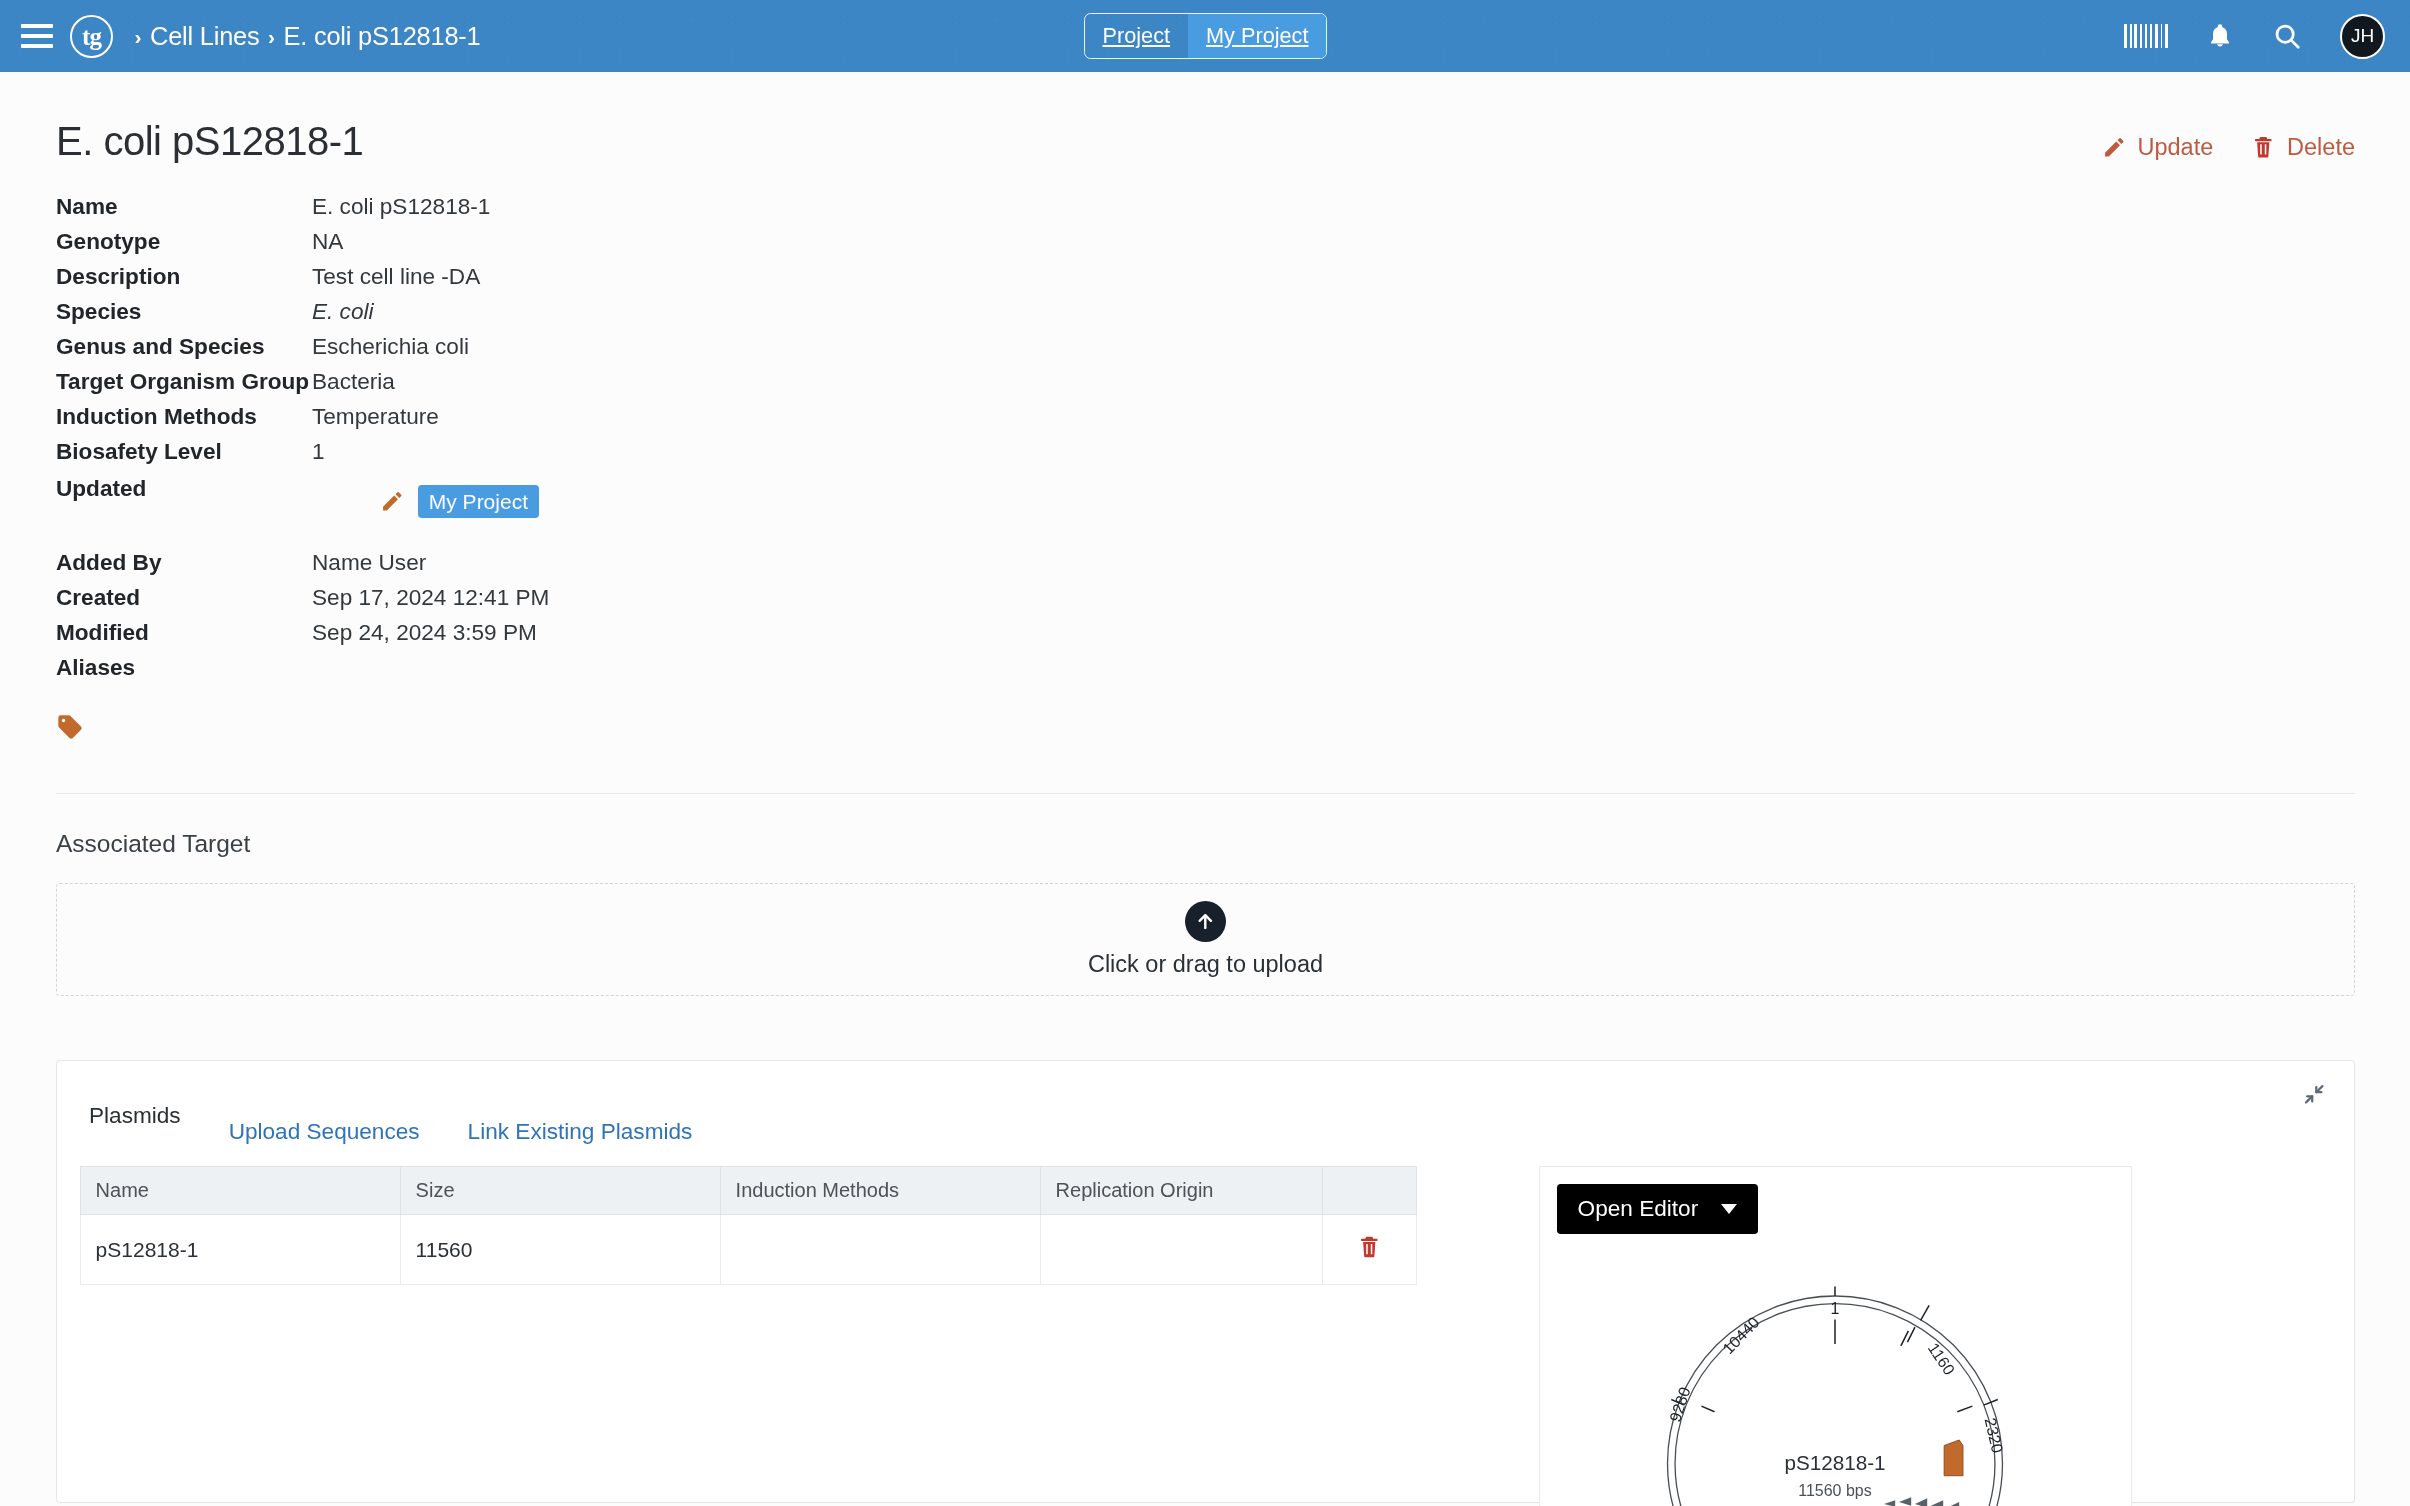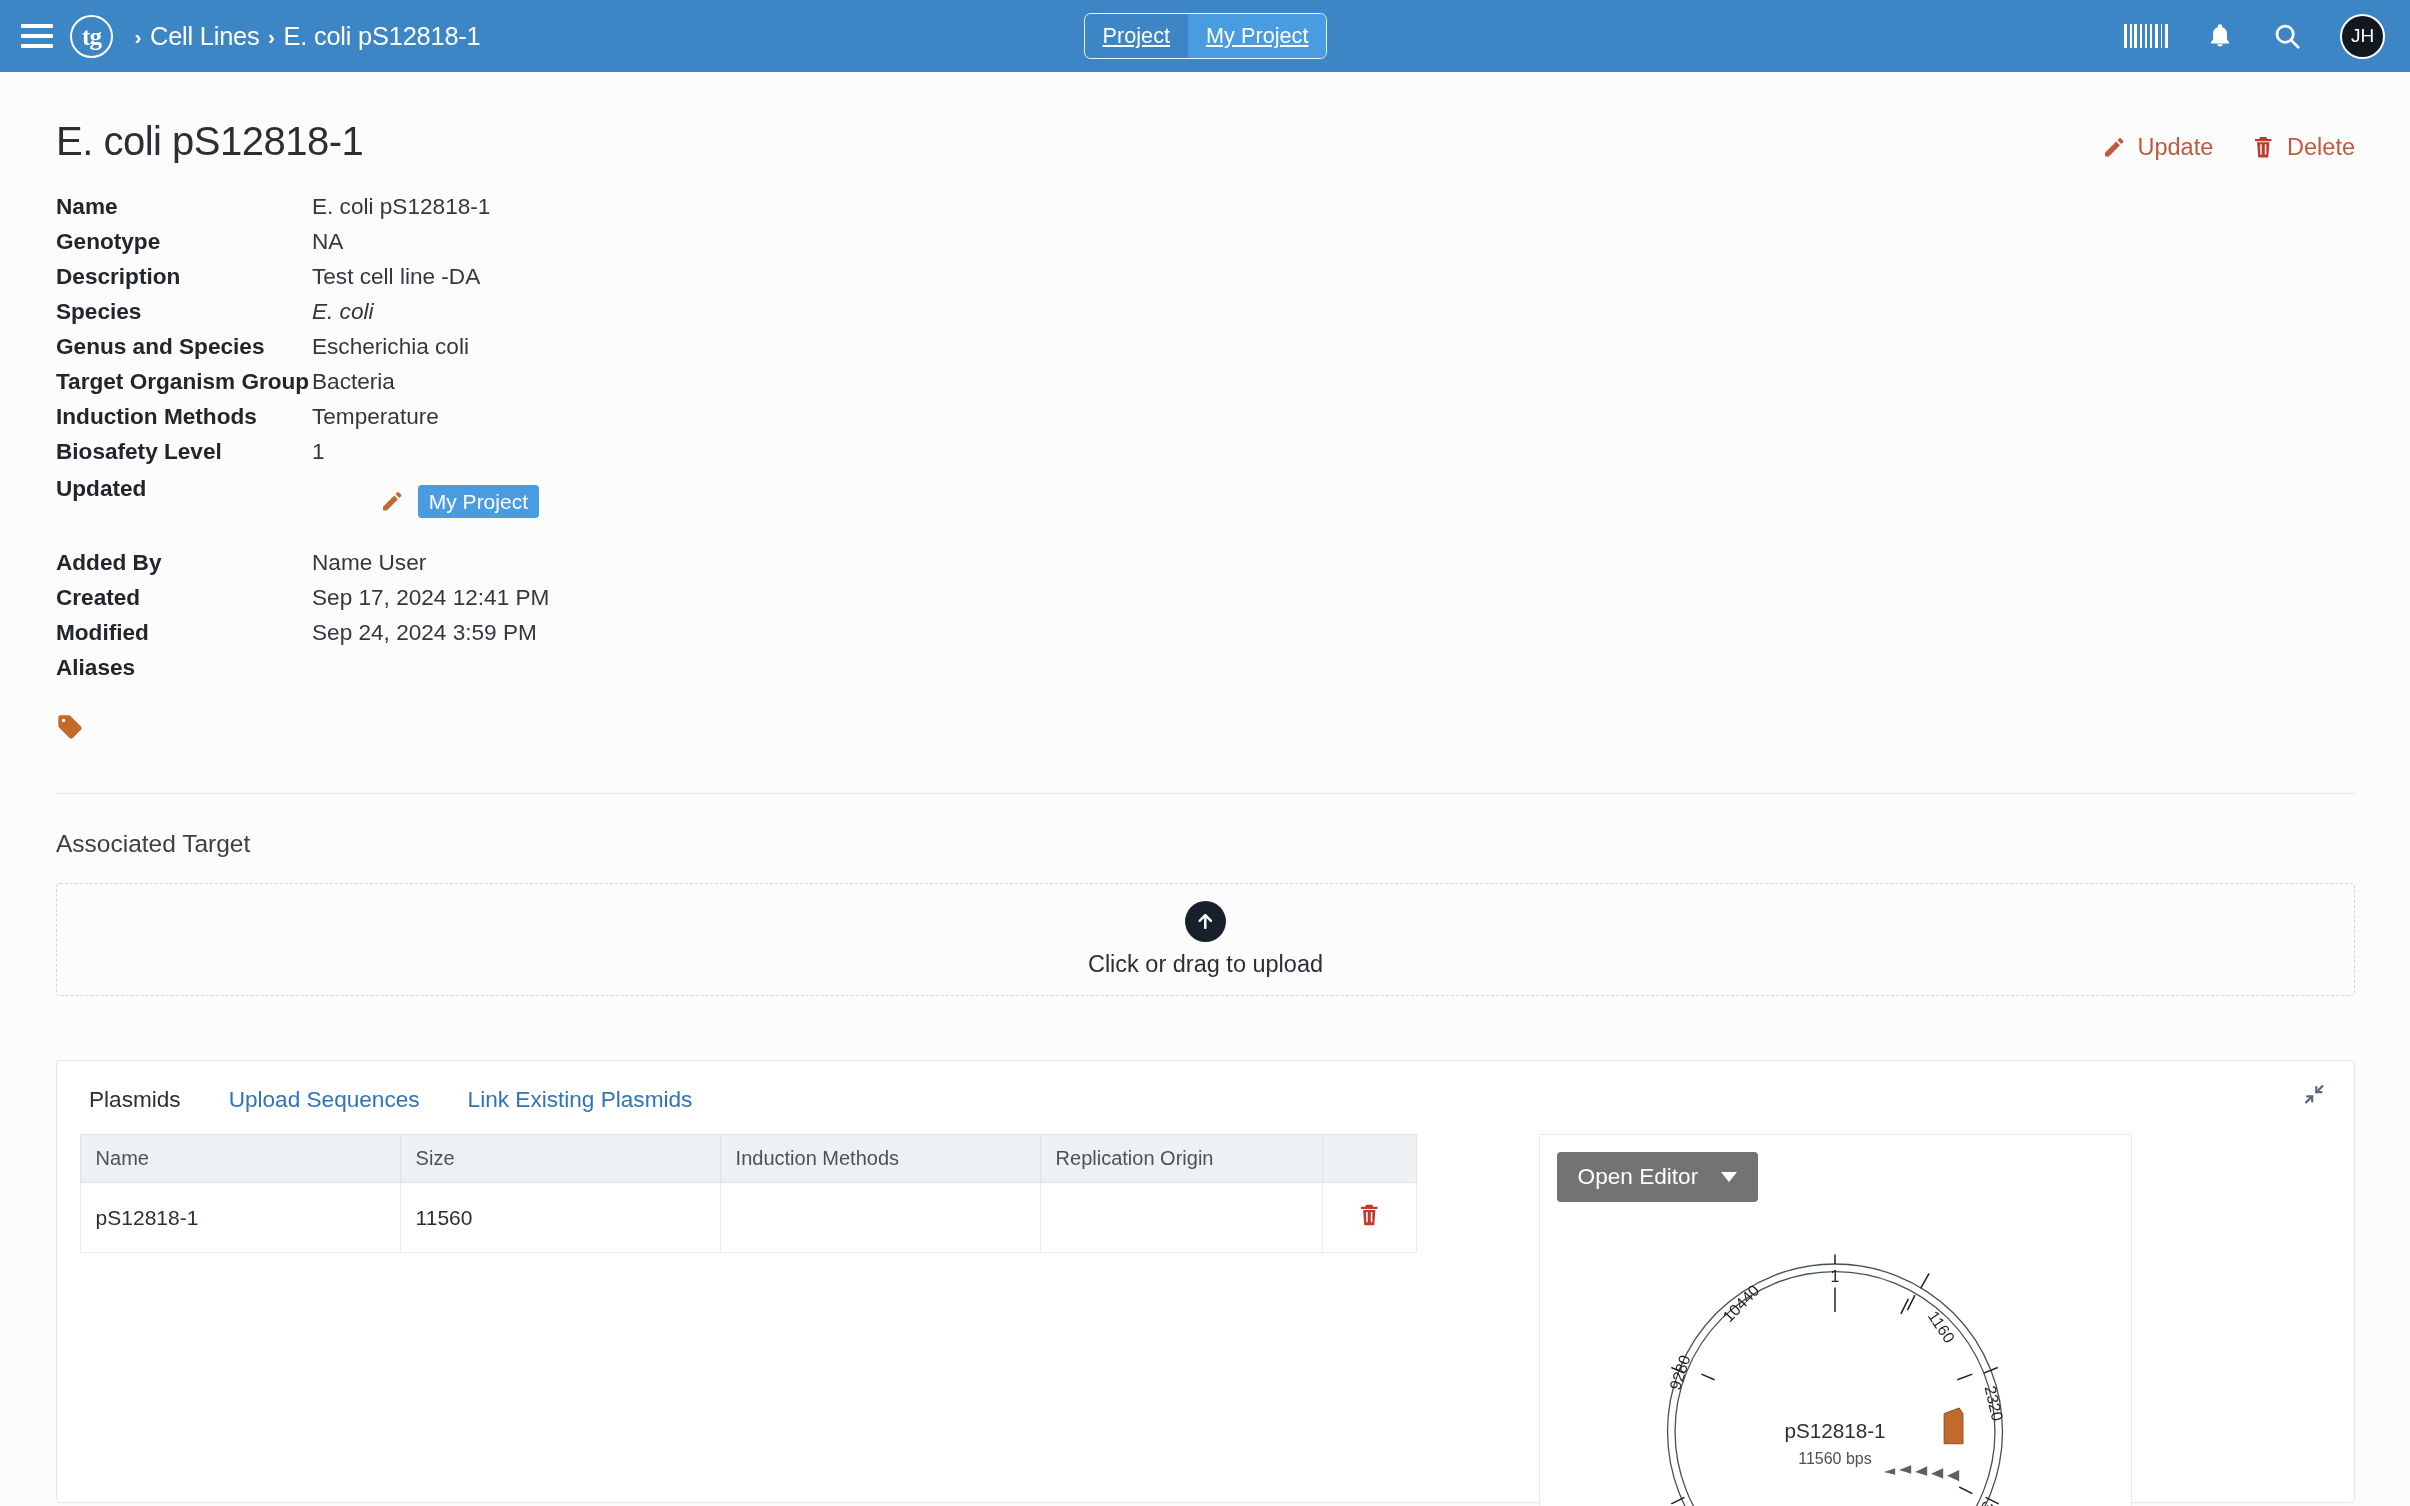--- a/index.html
+++ b/index.html
@@ -94,21 +94,21 @@
   .dz-text { font-size: 23.5px; color: #2b3036; }
 
   
   .panel {
     margin-top: 64px; background: #fff; border: 0.9px solid #e4e6e8;
     border-radius: 3.8px; height: 443px; position: relative;
     box-shadow: 0 0.9px 1.9px rgba(0,0,0,0.02);
   }
   .panel-tabs { display: flex; align-items: center; gap: 48px; padding: 26px 32px 21px; }
   .ptab { font-size: 22.6px; color: #2b3036; cursor: pointer; }
-  .ptab.link { color: #2f73b8; }
+  .ptab.link { color: #2f73b8; margin-top: 32px; }
   .collapse-btn { position: absolute; top: 21px; right: 28px; cursor: pointer; }
 
   .panel-body { display: flex; padding: 0 22.6px; gap: 0; }
   .table-wrap { width: 1337px; }
   table { border-collapse: collapse; width: 100%; }
   thead th {
     background: #eef1f4; border: 0.9px solid #dfe3e6; text-align: left;
     font-size: 20px; font-weight: 400; color: #4b5258; padding: 12.2px 15px;
   }
   tbody td { border-left: 0.9px solid #e9ebee; border-right: 0.9px solid #e9ebee;
@@ -119,21 +119,21 @@
   th.c4, td.c4 { width: 282px; }
   th.c5, td.c5 { width: 94px; text-align: center; }
   .trash-cell { cursor: pointer; }
 
   .map-pane {
     margin-left: 122px; width: 593px; border: 0.9px solid #e8eaec;
     background: #fff; position: relative; height: 377px; overflow: hidden;
   }
   .open-editor {
     position: absolute; top: 17px; left: 17px; display: flex; align-items: center;
-    background: #737373; color: #fff; border-radius: 3.8px; font-size: 22.6px;
+    background: #000000; color: #fff; border-radius: 3.8px; font-size: 22.6px;
     padding: 12.2px 21px; gap: 22.6px; cursor: pointer;
   }
   .caret { width: 0; height: 0; border-left: 8.5px solid transparent;
     border-right: 8.5px solid transparent; border-top: 10.4px solid #fff; }
   .map-svg { position: absolute; top: 94px; left: 50%; transform: translateX(-50%); }
   .map-tick-label { font-size: 17px; fill: #1d2228; font-family: "Liberation Sans", sans-serif; }
   .map-center-name { font-size: 22px; fill: #2b3036; text-anchor: middle; }
   .map-center-bps { font-size: 17px; fill: #4a5158; text-anchor: middle; }
 </style>
 </head>

